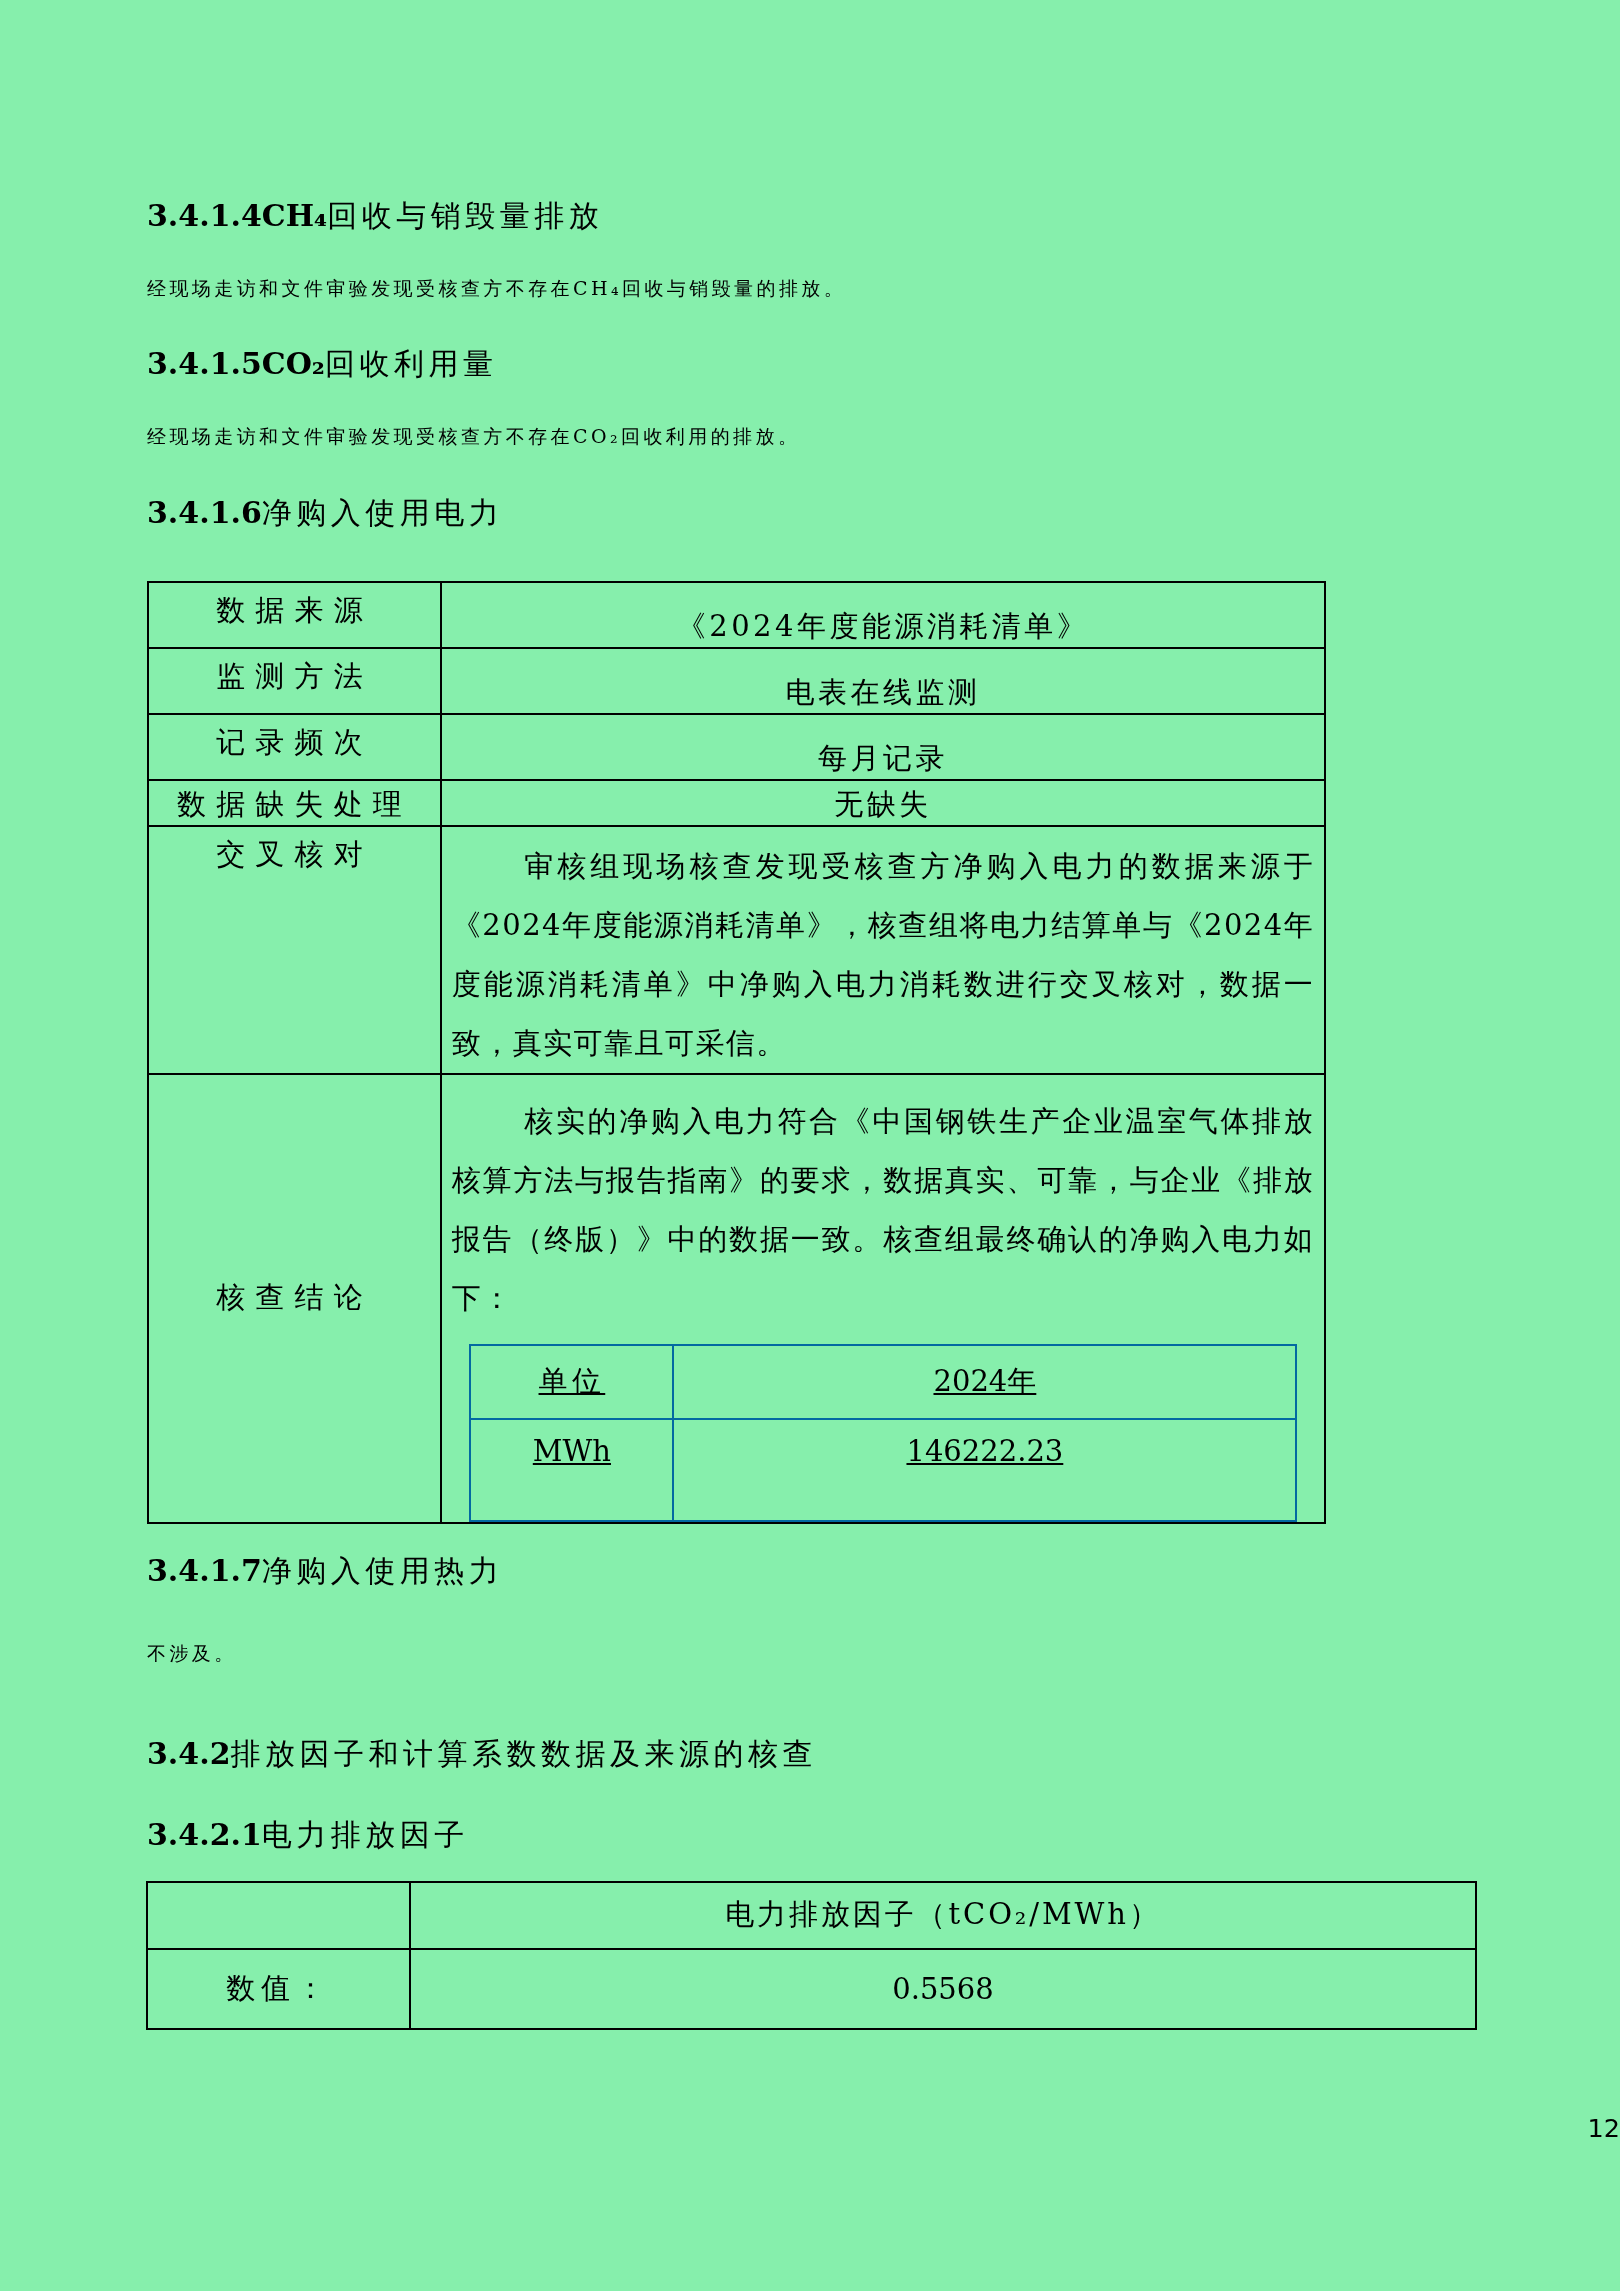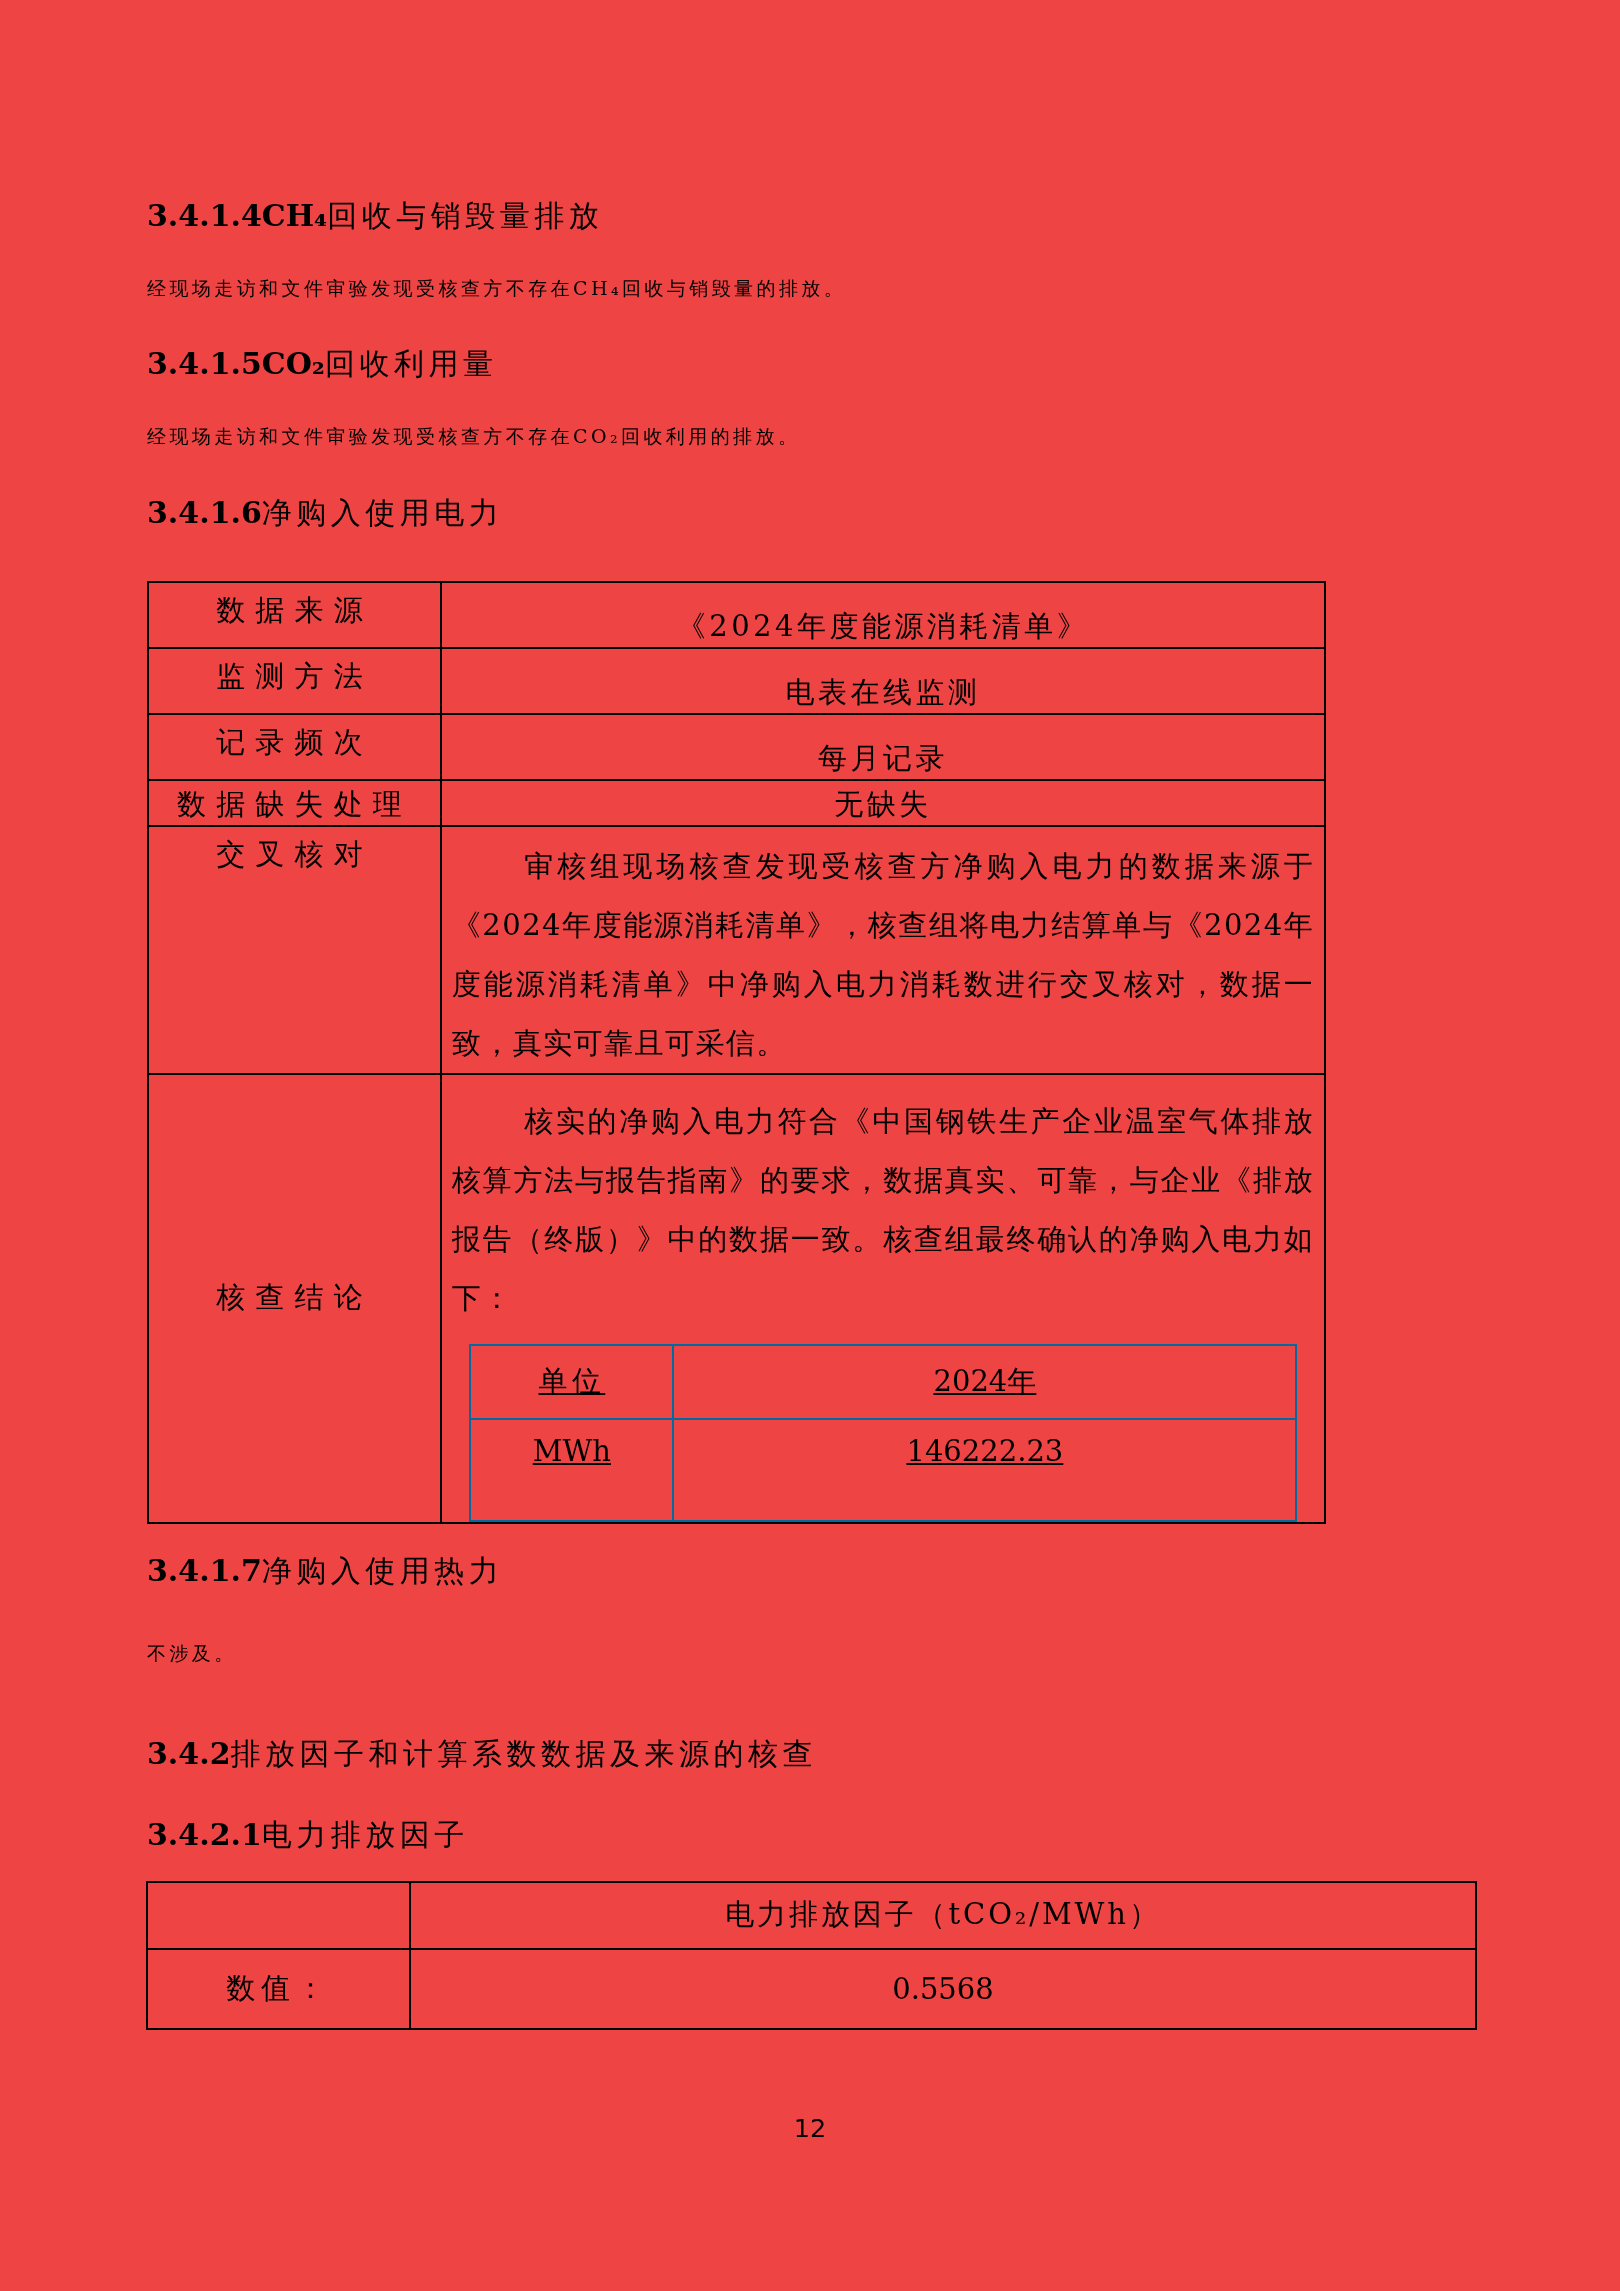--- a/index.html
+++ b/index.html
@@ -1,19 +1,19 @@
 <!DOCTYPE html>
 <html><head>
 <meta charset="utf-8">
 <style>
   * { margin:0; padding:0; box-sizing:border-box; }
   html,body { background:#e8e8e8; }
   .page {
     width:1620px; height:2292px;
-    background:#ef4444;
+    background:#86efac;
     margin:0 auto;
     position:relative;
     font-family:"DejaVu Serif","Liberation Serif",serif;
     color:#000;
     overflow:hidden;
   }
   .content { padding:196px 146px 0 147px; }
 
   .heading { font-size:30px; line-height:39px; white-space:nowrap; }
   .heading .num { font-weight:bold; letter-spacing:0; }
@@ -87,21 +87,21 @@
     overflow:hidden;
   }
   table.t2 col.f1 { width:263px; }
   .t2 tr.fr1 td { height:67px; }
   .t2 tr.fr2 td { height:80px; }
   .t2 .flbl { letter-spacing:0.2em; }
   .t2 .fhdr { letter-spacing:0.1em; }
 
   .pagefooter {
     position:absolute; top:2109px; left:0;
-    width:100%; text-align:center;
+    width:100%; text-align:right;
     font-family:"DejaVu Sans","Liberation Sans",sans-serif;
     font-size:25.5px; line-height:39px;
   }
 </style>
 </head>
 <body>
 
 <div class="page">
   <div class="content">
 

